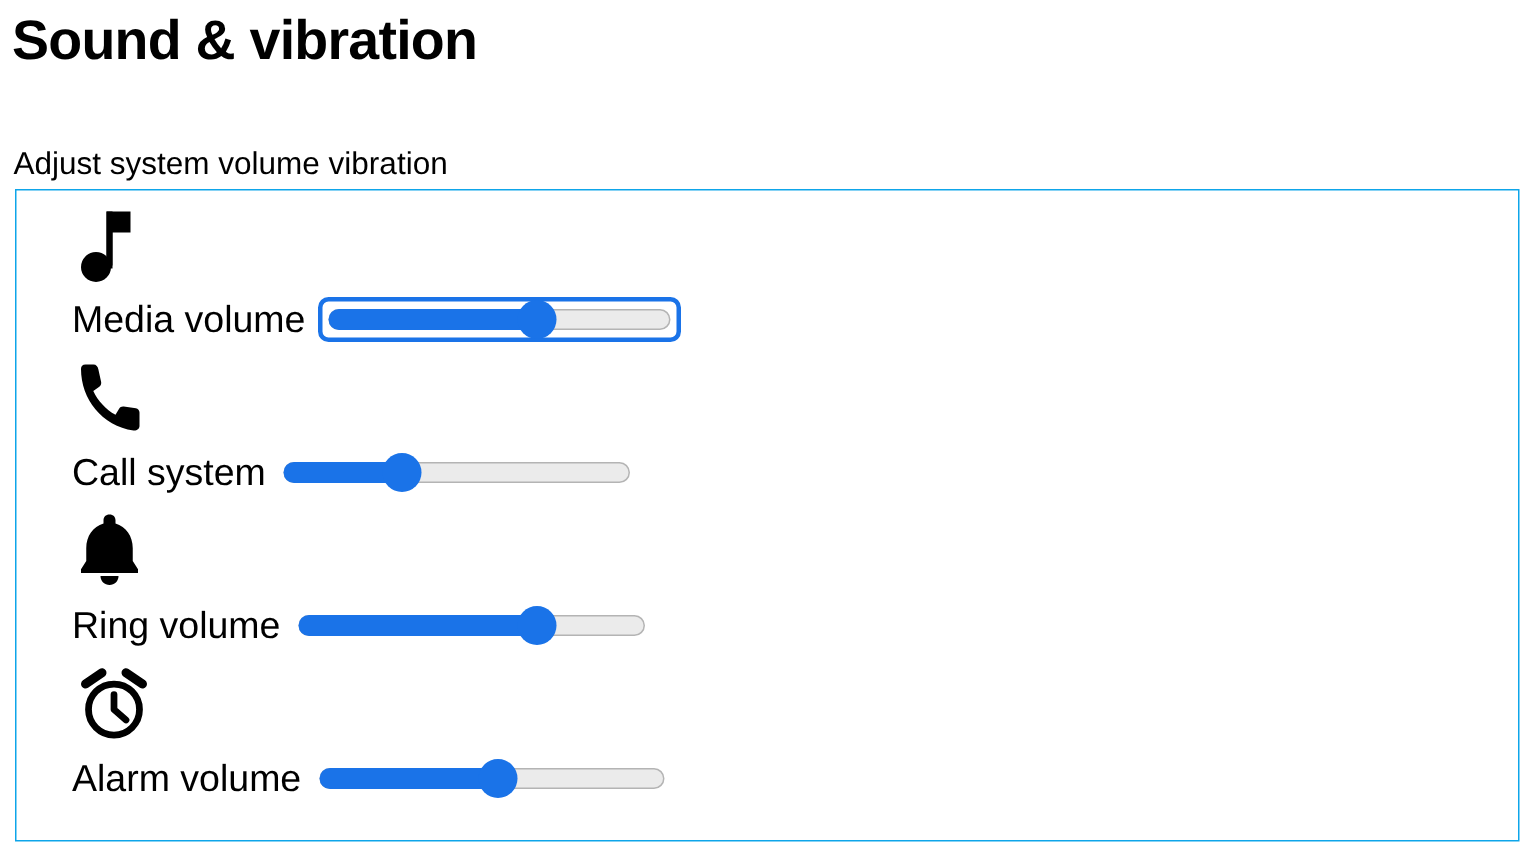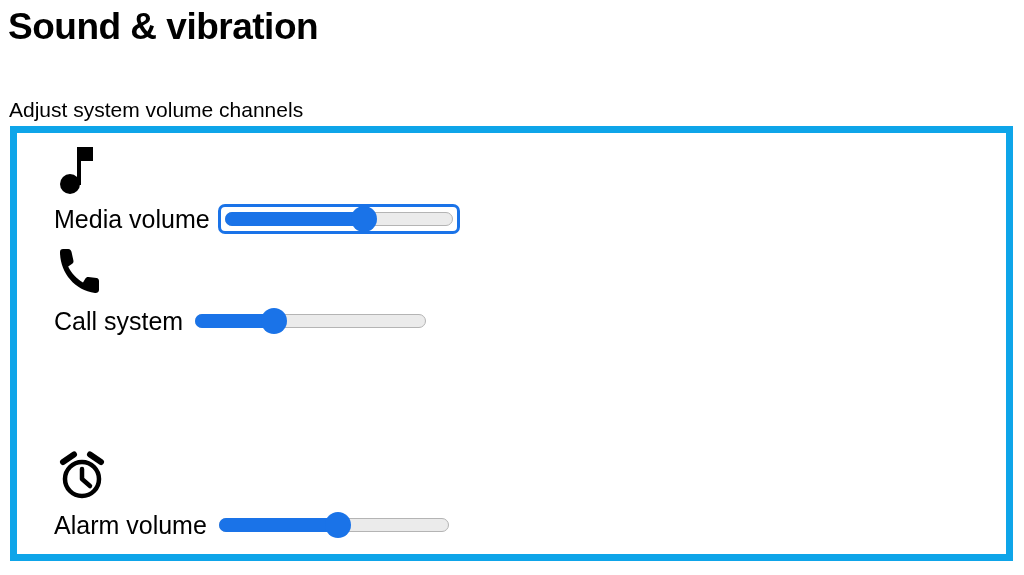--- a/index.html
+++ b/index.html
@@ -35,21 +35,21 @@
     line-height: 28px;
     white-space: nowrap;
   }
 
   #volume-panel {
     position: absolute;
     left: 10px;
     top: 126px;
     width: 1003px;
     height: 435px;
-    border: 7px solid #0ea5e9;
+    border: 1px solid #0ea5e9;
     box-sizing: border-box;
     background: #ffffff;
   }
 
   .volume-row {
     position: absolute;
     left: 0;
     width: 100%;
     height: 102px;
   }
@@ -126,21 +126,21 @@
     height: 26px;
     border-radius: 50%;
     background: #1a73e8;
     transform: translate(-50%, -50%);
   }
 </style>
 </head>
 <body>
 
 <div id="page-title">Sound &amp; vibration</div>
-<div id="section-subtitle">Adjust system volume channels</div>
+<div id="section-subtitle">Adjust system volume vibration</div>
 
 <div id="volume-panel">
 
   <div class="volume-row r0">
     <div class="row-icon">
       <svg width="42" height="52" viewBox="0 0 42 52" aria-hidden="true">
         <path d="M20 4 H36 V18 H24 V40 H20 Z" fill="#000000"></path>
         <rect x="20" y="4" width="4" height="38" fill="#000000"></rect>
         <circle cx="13" cy="41" r="10" fill="#000000"></circle>
       </svg>
@@ -166,20 +166,37 @@
       <span class="row-label">Call system</span>
       <span class="slider-wrap plain">
         <span class="slider" style="width:231px;">
           <span class="slider-fill" style="width:34%;"></span>
           <span class="slider-thumb" style="left:34%;"></span>
         </span>
       </span>
     </div>
   </div>
 
+  <div class="volume-row r2">
+    <div class="row-icon">
+      <svg width="44" height="52" viewBox="0 0 44 52" aria-hidden="true">
+        <path d="M22 2 C19.5 2 18 3.6 18 5.8 L18 8 C11 10 6.5 16.4 6.5 24.5 L6.5 33 L3 38.5 L3 41 L41 41 L41 38.5 L37.5 33 L37.5 24.5 C37.5 16.4 33 10 26 8 L26 5.8 C26 3.6 24.5 2 22 2 Z" fill="#000000"></path>
+        <path d="M16 43 C16 46.5 18.7 49 22 49 C25.3 49 28 46.5 28 43 Z" fill="#000000"></path>
+      </svg>
+    </div>
+    <div class="row-control">
+      <span class="row-label">Ring volume</span>
+      <span class="slider-wrap plain">
+        <span class="slider" style="width:231px;">
+          <span class="slider-fill" style="width:69%;"></span>
+          <span class="slider-thumb" style="left:69%;"></span>
+        </span>
+      </span>
+    </div>
+  </div>
 
   <div class="volume-row r3">
     <div class="row-icon">
       <svg width="50" height="52" viewBox="0 0 50 52" aria-hidden="true">
         <circle cx="25" cy="30" r="17" fill="none" stroke="#000000" stroke-width="4.5"></circle>
         <path d="M25 20 L25 30 L33 37" fill="none" stroke="#000000" stroke-width="4.5" stroke-linecap="round" stroke-linejoin="round"></path>
         <path d="M6 13 L17 5.5" stroke="#000000" stroke-width="6" stroke-linecap="round"></path>
         <path d="M44 13 L33 5.5" stroke="#000000" stroke-width="6" stroke-linecap="round"></path>
       </svg>
     </div>

